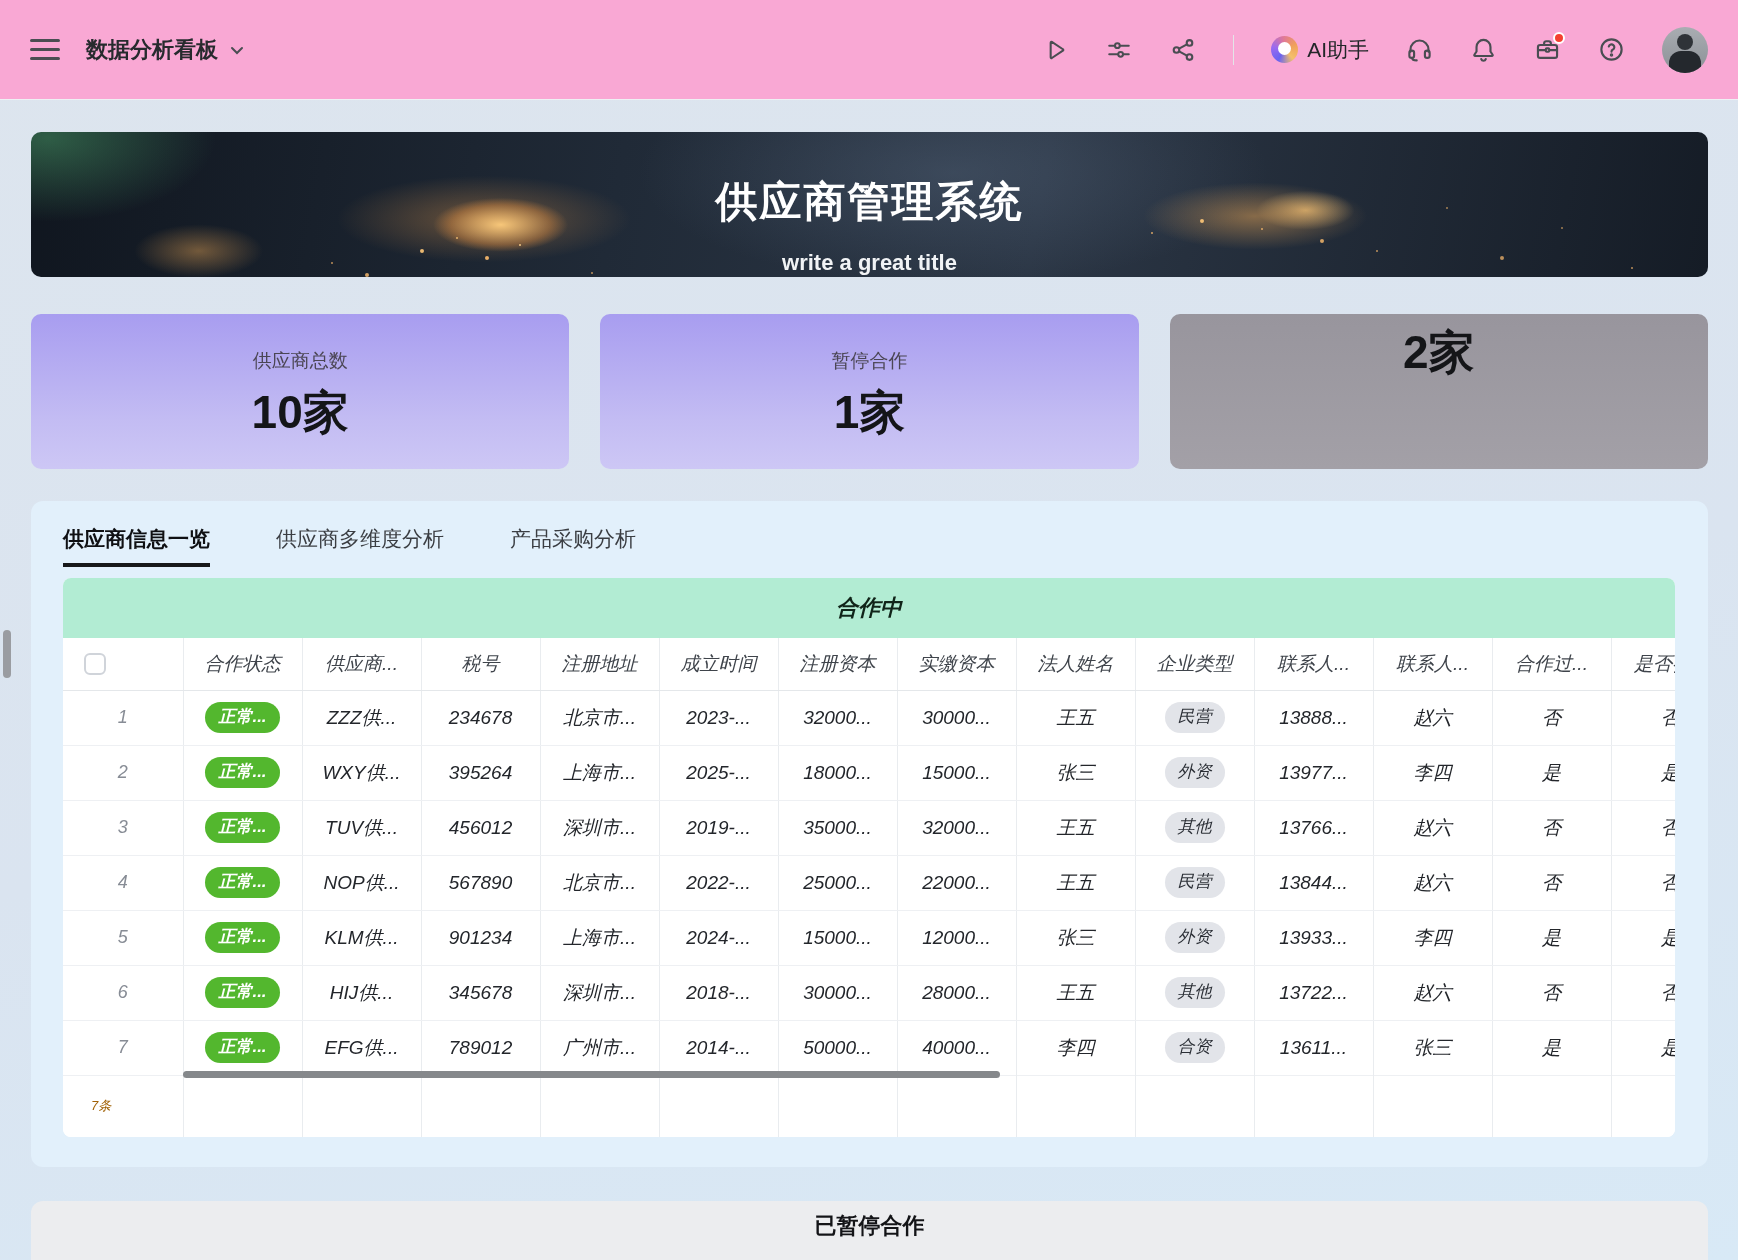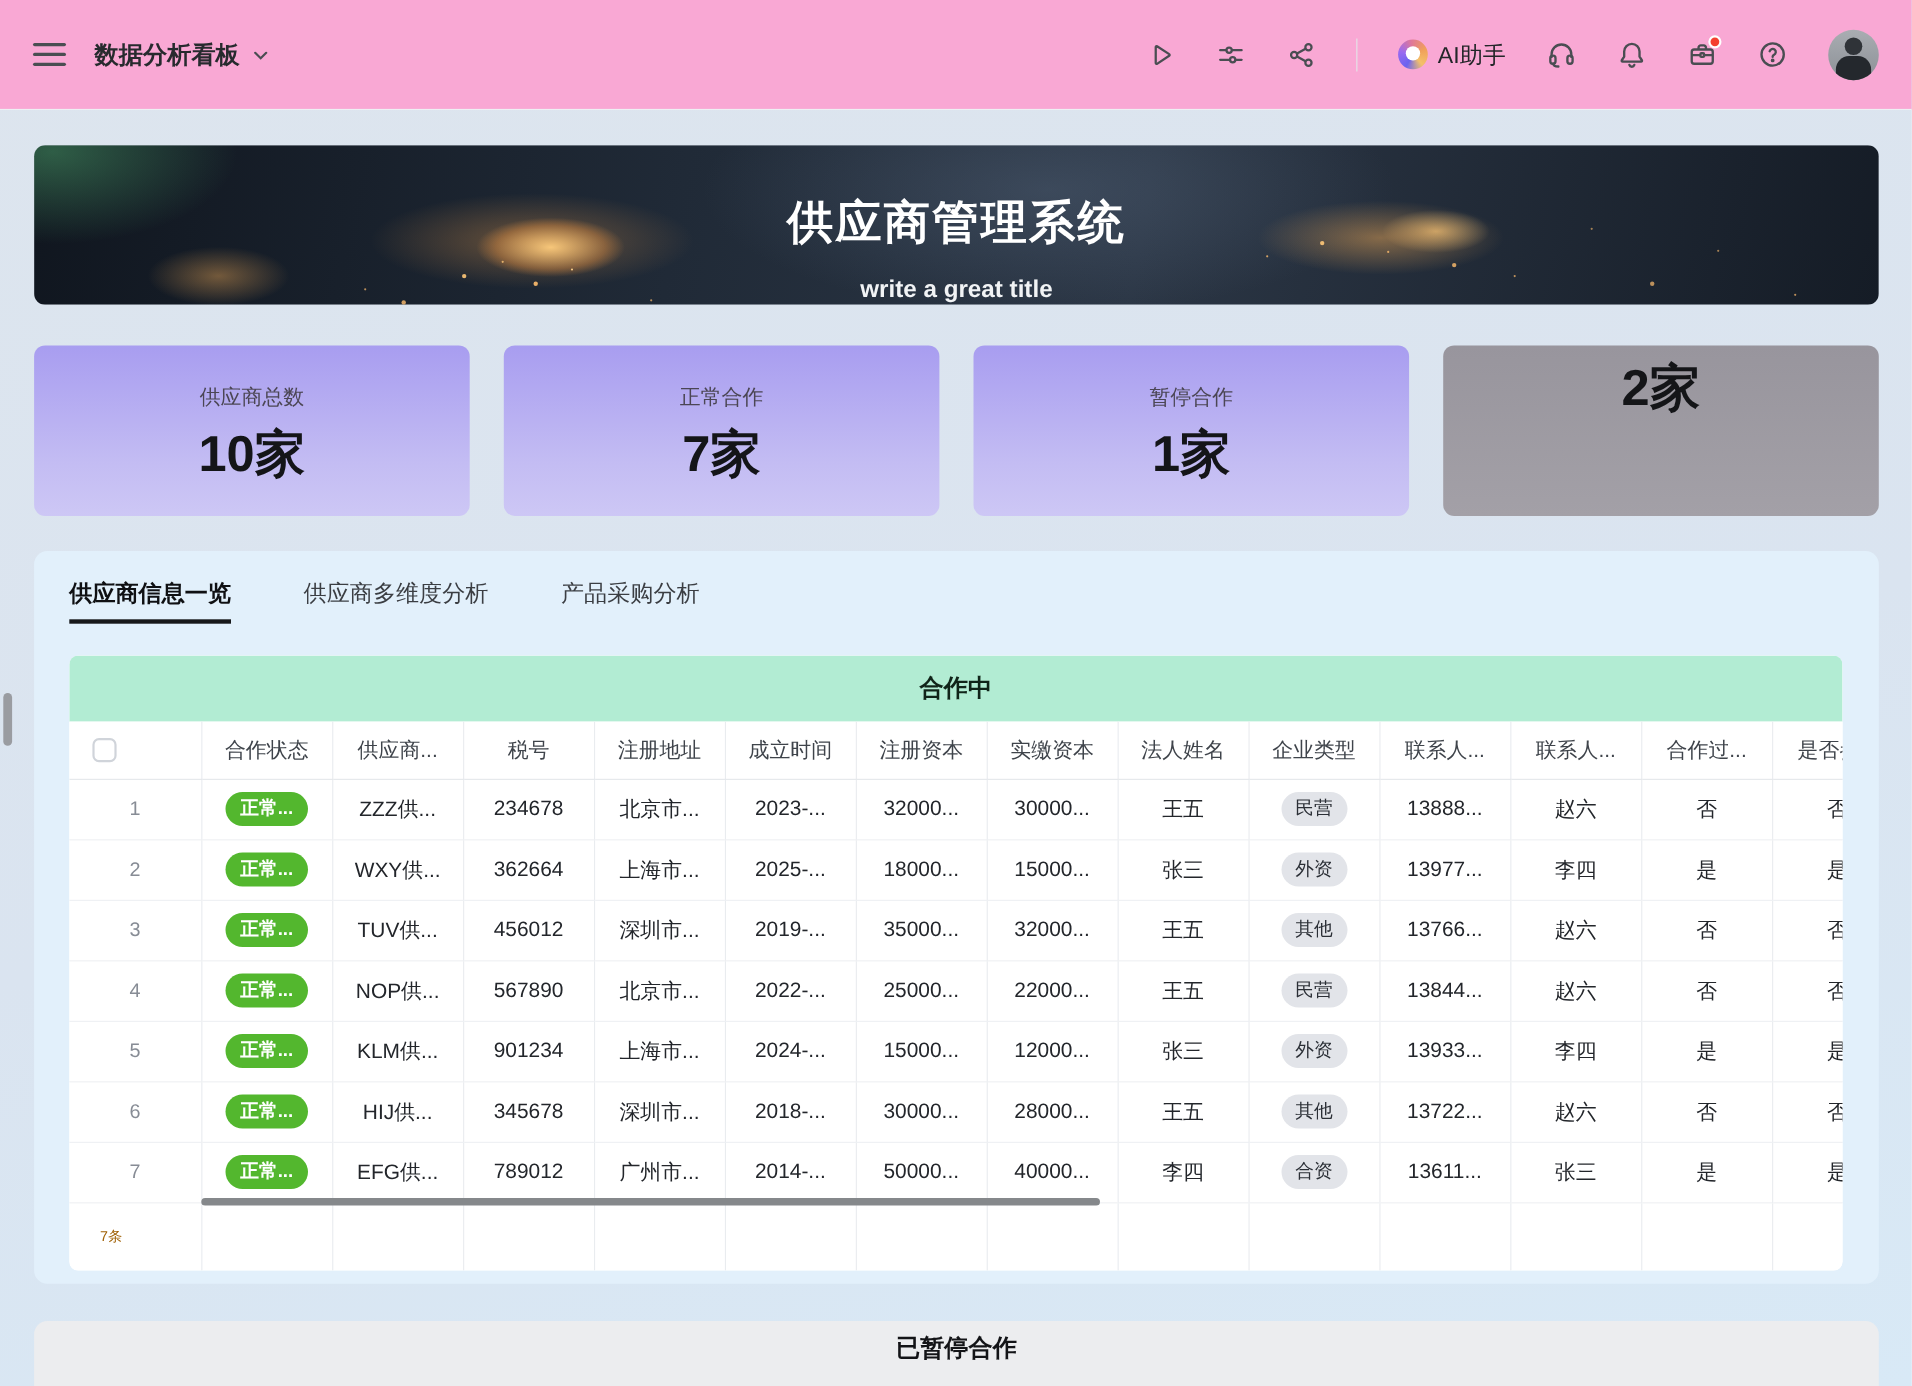--- a/index.html
+++ b/index.html
@@ -70,21 +70,21 @@
   .stat-card.gray .stat-label{color:#45434a;}
   .stat-value{margin-top:8px;font-size:46px;font-weight:700;color:#141518;}
 
   
   .panel{margin:32px 30px 0 31px;height:666px;background:#e2f0fb;border-radius:12px;position:relative;padding:24px 0 0 32px;}
   .tabs{display:flex;gap:66px;align-items:flex-end;}
   .tab{font-size:21px;color:#3b3e43;padding-bottom:14px;cursor:pointer;}
   .tab.active{font-weight:700;color:#0f1013;border-bottom:4px solid #17181a;padding-bottom:10px;}
 
   
-  .table-card{margin-top:29px;width:1612px;background:#ffffff;border-radius:8px;overflow:hidden;position:relative;}
+  .table-card{margin-top:11px;width:1612px;background:#ffffff;border-radius:8px;overflow:hidden;position:relative;font-style:italic;}
   .table-banner{height:60px;background:#b2ecd3;display:flex;align-items:center;justify-content:center;
     font-size:22px;font-weight:700;color:#102419;}
   table{border-collapse:collapse;table-layout:fixed;width:1667px;}
   th{height:52px;font-size:19px;font-weight:400;color:#3f444b;text-align:center;
     border-right:1px solid #e9ecef;border-bottom:1px solid #e4e7ea;background:#fff;}
   td{height:55px;font-size:19px;color:#23262b;text-align:center;
     border-right:1px solid #e9ecef;border-bottom:1px solid #eef0f3;background:#fff;overflow:hidden;white-space:nowrap;}
   tbody tr:last-child td{border-bottom:none;}
   td.rownum{color:#878c95;font-size:18px;}
   .checkbox{width:22px;height:22px;border:2px solid #d0d4da;border-radius:6px;background:#fff;margin-left:20px;cursor:pointer;}
@@ -191,24 +191,20 @@
   <div class="hero-title">供应商管理系统</div>
   <div class="hero-subtitle">write a great title</div>
 </div>
 
 <div class="stats">
   <div class="stat-card purple">
     <div class="stat-label">供应商总数</div>
     <div class="stat-value">10家</div>
   </div>
   <div class="stat-card purple">
-    <div class="stat-label">正常合作</div>
-    <div class="stat-value">7家</div>
-  </div>
-  <div class="stat-card purple">
     <div class="stat-label">暂停合作</div>
     <div class="stat-value">1家</div>
   </div>
   <div class="stat-card gray">
     <div class="stat-value">2家</div>
   </div>
 </div>
 
 <div class="panel">
   <div class="tabs">
@@ -271,21 +267,21 @@
             <td><span class="pill gray">民营</span></td>
             <td>13888...</td>
             <td>赵六</td>
             <td>否</td>
             <td>否</td>
           </tr>
           <tr>
             <td class="rownum">2</td>
             <td><span class="pill green">正常...</span></td>
             <td>WXY供...</td>
-            <td>362664</td>
+            <td>395264</td>
             <td>上海市...</td>
             <td>2025-...</td>
             <td>18000...</td>
             <td>15000...</td>
             <td>张三</td>
             <td><span class="pill gray">外资</span></td>
             <td>13977...</td>
             <td>李四</td>
             <td>是</td>
             <td>是</td>

